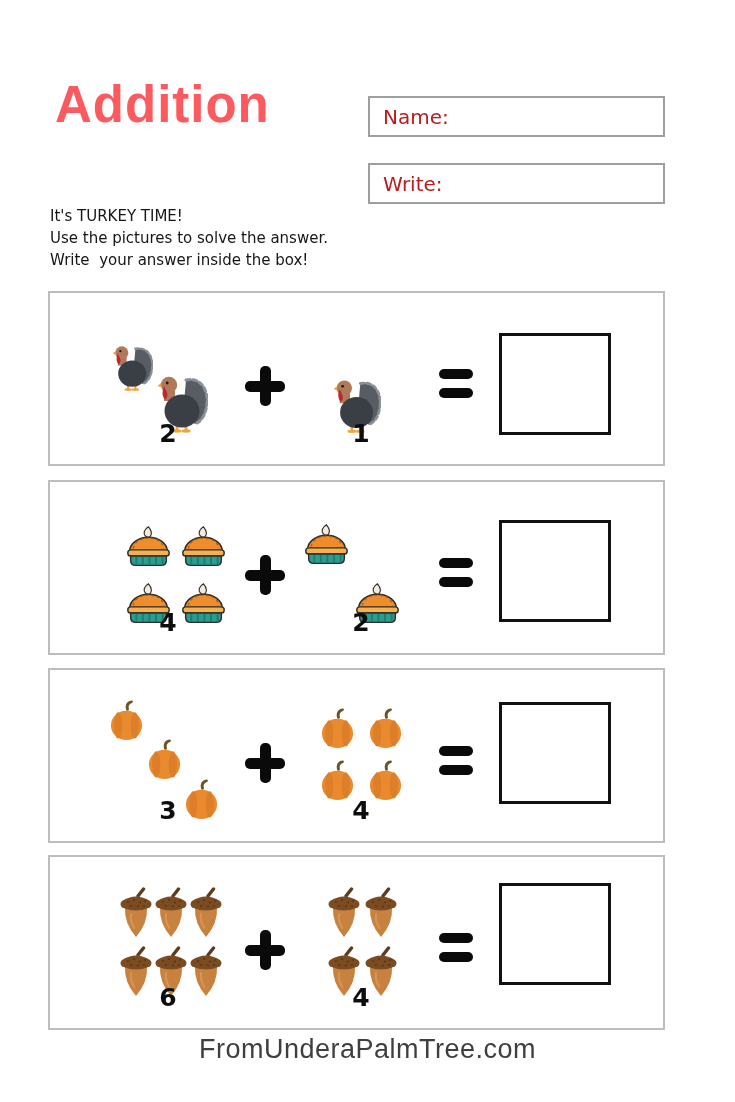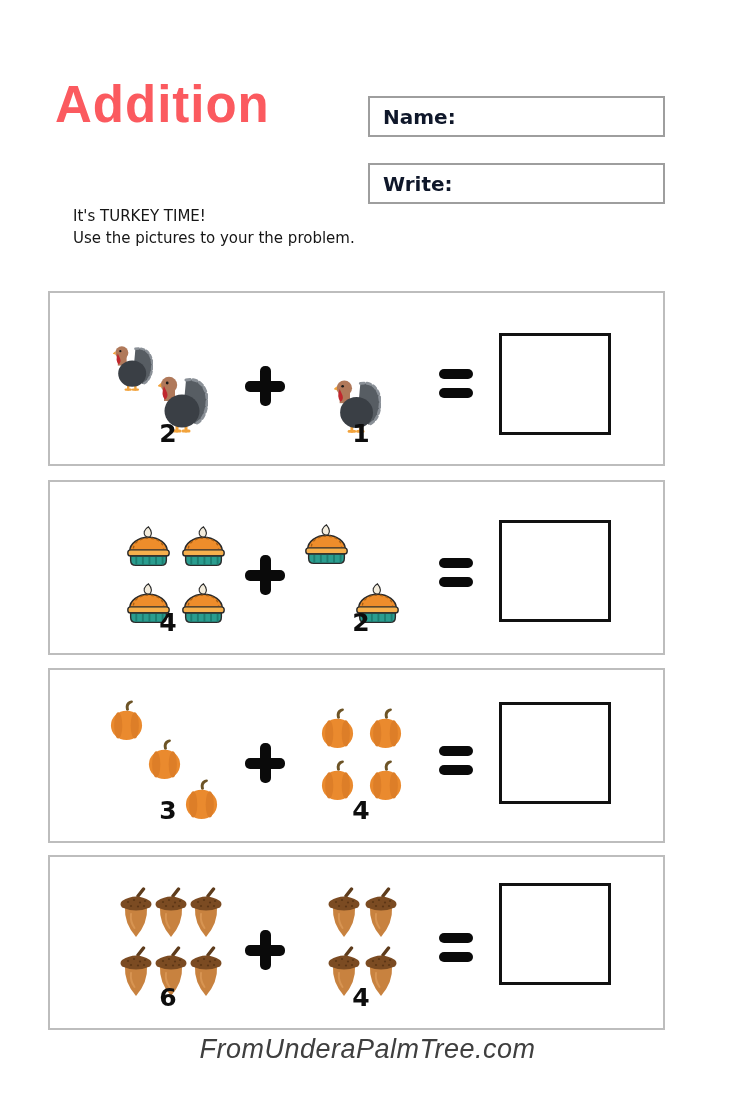--- a/index.html
+++ b/index.html
@@ -14,26 +14,26 @@
     position:absolute; left:55px; top:76px;
     font-family:"Liberation Sans", sans-serif;
     font-weight:800; font-size:51px; line-height:1.12;
     letter-spacing:1px; color:var(--accent, #fb5a5f);
   }
   .title span { display:block; }
   .field {
     position:absolute; left:368px; width:297px; height:41px;
     border:2px solid var(--field-border, #9e9e9e); background:#fff;
     display:flex; align-items:center; padding-left:13px;
-    font-size:20px; color:#0f172a;font-weight:bold;
+    font-size:20px; color:#b91c1c;
   }
   .field.name { top:96px; }
   .field.date { top:163px; }
   
-  .instructions { position:absolute; left:50px; top:206px;margin-left:23px; }
+  .instructions { position:absolute; left:50px; top:206px; }
   .instructions p {
     font-size:15px; line-height:1.45; color:#161616; white-space:pre-wrap;
   }
   
   .problem {
     position:absolute; left:48px; width:617px; height:175px;
     border:2px solid var(--box-border, #bdbdbd); background:#fff;
   }
   .problem:nth-of-type(1) { top:291px; }
   .problem:nth-of-type(2) { top:480px; }
@@ -59,21 +59,20 @@
     font-size:25px; font-weight:600; color:#0d0d0d;
   }
   .count-label.l1 { left:118px; }
   .count-label.l2 { left:311px; }
   
   .footer {
     position:absolute; left:0; top:1034px; width:735px;
     text-align:center; font-family:"Liberation Sans", sans-serif;
     font-size:27px; font-weight:400; letter-spacing:.5px;
     color:var(--footer-ink, #3f3f3f);
-    font-style:italic;
   }
   .symdefs { position:absolute; width:0; height:0; overflow:hidden; }
 </style>
 </head>
 <body>
 
 <svg class="symdefs" xmlns="http://www.w3.org/2000/svg" aria-hidden="true">
   <symbol id="sym-turkey" viewBox="0 0 50 60">
     <path d="M28 6 C44 3 50 17 49 29 C48 40 44 47 37 50 L25 40 Z" fill="var(--turkey-tail,#575d63)"></path>
     <path d="M28 6 C44 3 50 17 49 29 C48 40 44 47 37 50" stroke="var(--turkey-tail-edge,#8a9097)" stroke-width="3" fill="none" stroke-dasharray="4 3" stroke-linecap="round"></path>
@@ -129,21 +128,22 @@
 
   <div class="field name">
     <span>Name:</span>
   </div>
   <div class="field date">
     <span>Write:</span>
   </div>
 
   <div class="instructions">
     <p>It's TURKEY TIME!</p>
-    <p>Use the pictures to your the problem.</p>
+    <p>Use the pictures to solve the answer.</p>
+    <p>Write  your answer inside the box!</p>
   </div>
 
   <section class="problem">
     <div class="group group1" style="left: 63px; top: 48px;">
         <svg class="icon" viewBox="0 0 50 60" style="left: 0px; top: 0px; width: 40px; height: 54px;">
           <use href="#sym-turkey"></use>
         </svg>
         <svg class="icon" viewBox="0 0 50 60" style="left: 45px; top: 33px; width: 50px; height: 60px;">
           <use href="#sym-turkey"></use>
         </svg>

